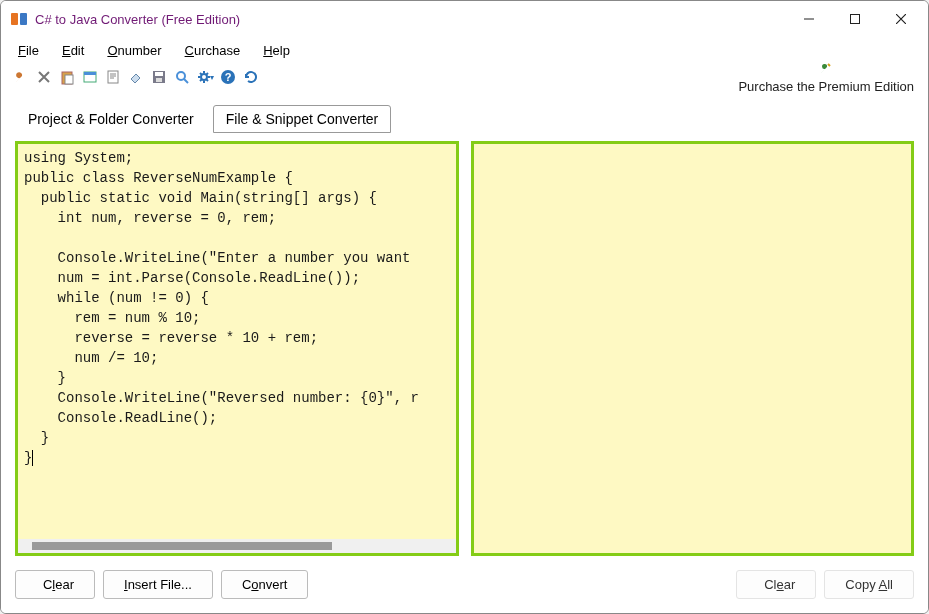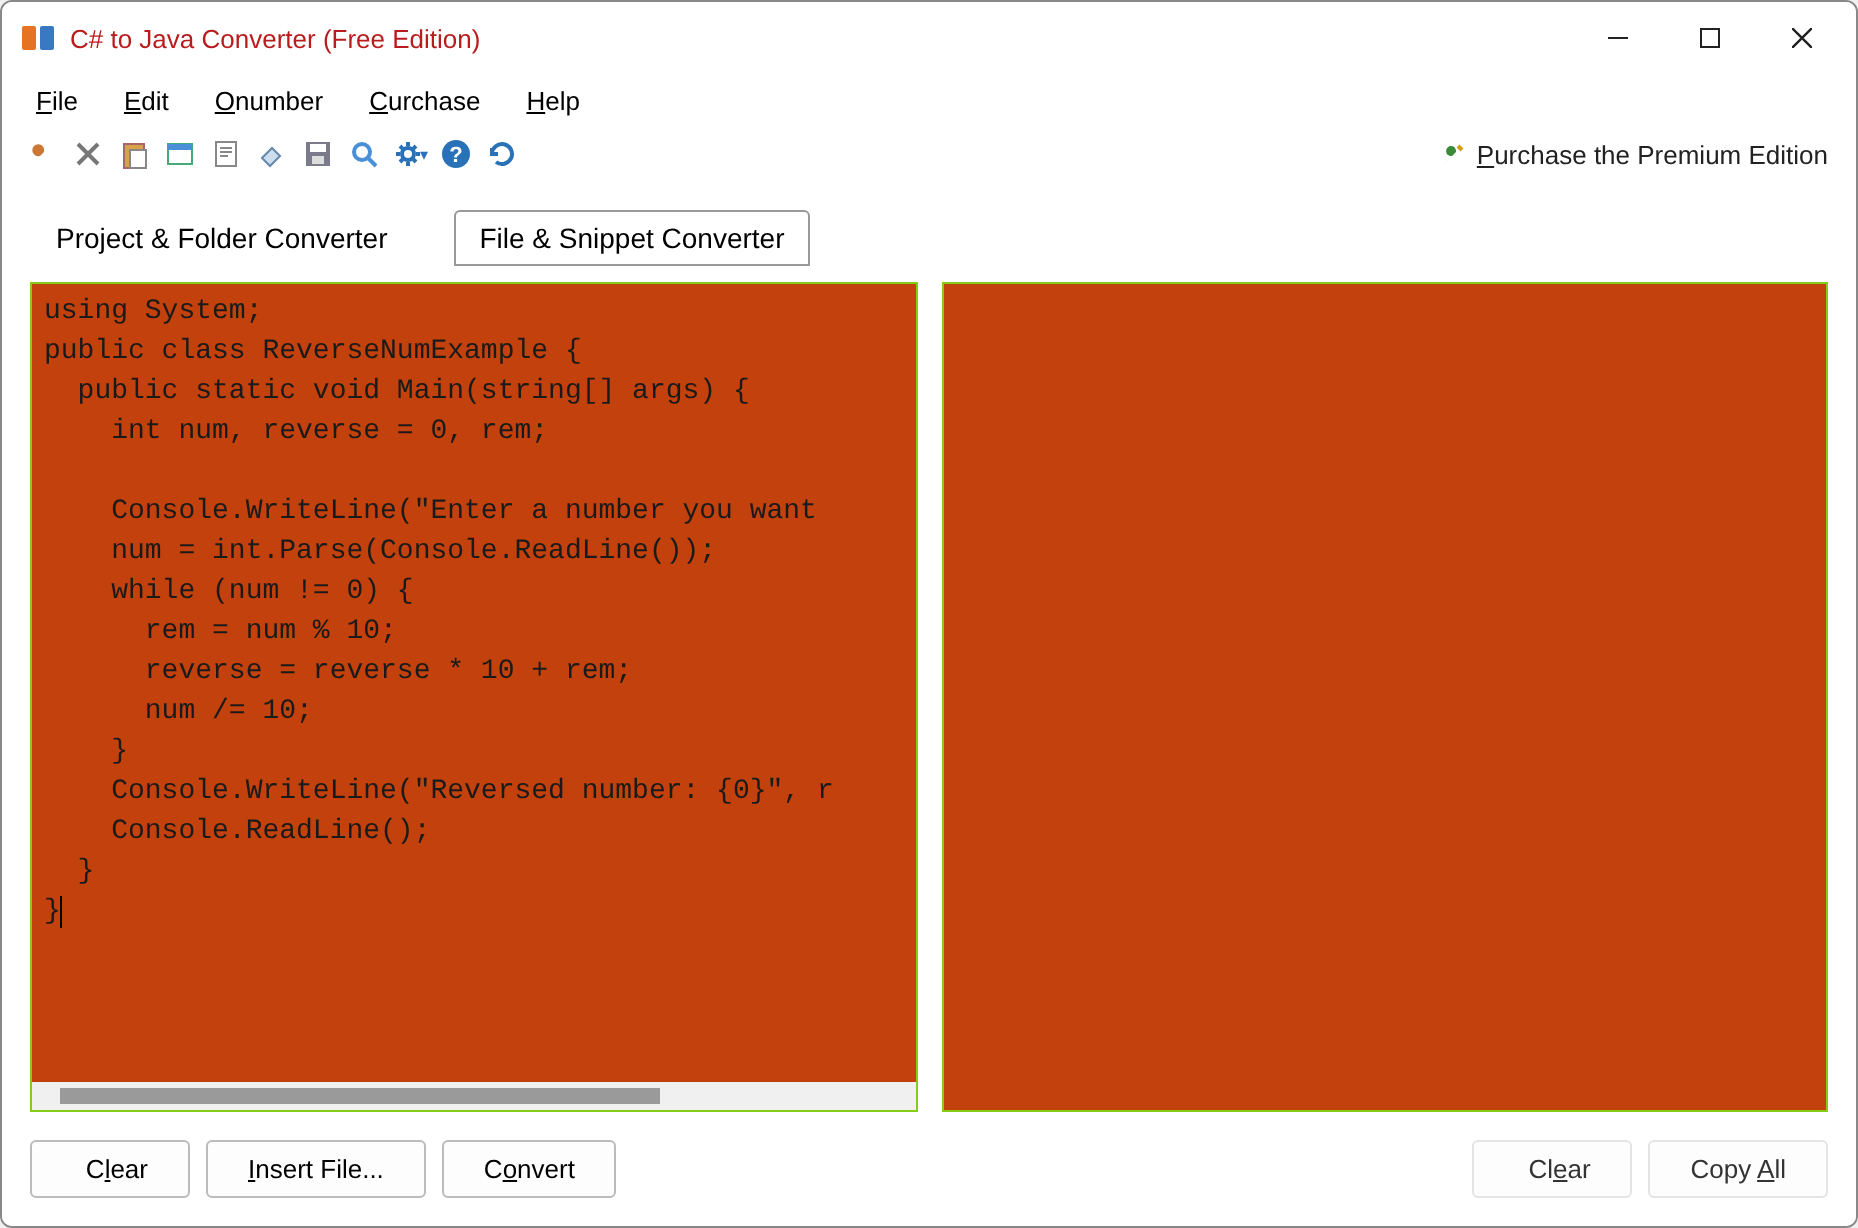--- a/index.html
+++ b/index.html
@@ -50,21 +50,21 @@
       content: "";
       position: absolute;
       right: 0; top: 2px;
       width: 7px; height: 12px;
       background: #3b78c4;
       border-radius: 1px;
     }
     .title-text {
       flex: 1;
       font-size: 13px;
-      color: #b91c1c;
+      color: #701a75;
     }
     .winbtns {
       display: flex;
     }
     .winbtn {
       width: 46px;
       height: 32px;
       display: flex;
       align-items: center;
       justify-content: center;
@@ -106,26 +106,27 @@
     }
     .toolbar-spacer { flex: 1; }
     .premium-link {
       display: flex;
       align-items: center;
       gap: 4px;
       font-size: 13px;
       cursor: pointer;
       color: #222;
       padding-right: 4px;
+      flex-direction: column;
     }
 
     .tablist {
       display: flex;
       padding: 14px 10px 0 14px;
-      gap: 20px;
+      gap: 6px;
       background: #fff;
     }
     .tab {
       padding: 5px 12px;
       font-size: 14px;
       border: 1px solid transparent;
       cursor: pointer;
       border-radius: 3px 3px 0 0;
     }
     .tab.active {
@@ -136,23 +137,23 @@
     .content-area {
       flex: 1;
       display: flex;
       gap: 12px;
       padding: 8px 14px 4px 14px;
       background: #fff;
       min-height: 0;
     }
     .code-pane {
       flex: 1;
-      border: 1px solid #84cc16;
+      border: 3px solid #84cc16;
       position: relative;
-      background: #c2410c;
+      background: #fef9c3;
       display: flex;
       flex-direction: column;
       overflow: hidden;
     }
     .code-text {
       flex: 1;
       font-family: "Consolas", "Courier New", monospace;
       font-size: 14px;
       line-height: 20px;
       padding: 4px 6px;

